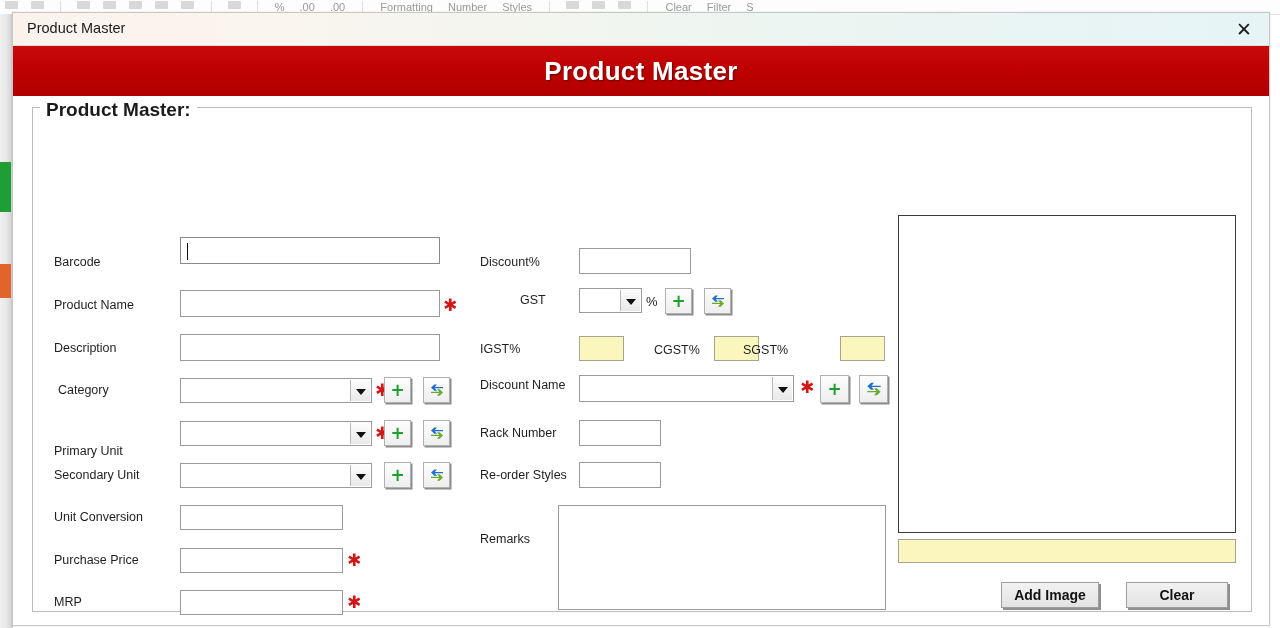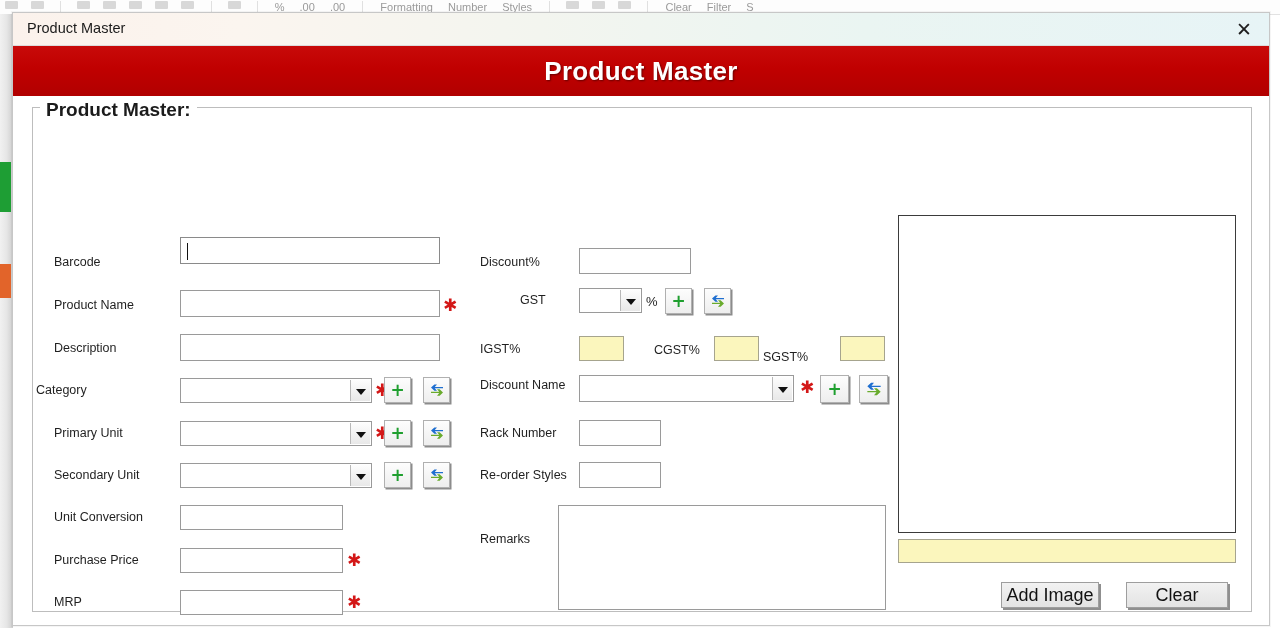--- a/index.html
+++ b/index.html
@@ -93,21 +93,21 @@
     box-shadow:1.5px 1.5px 0 #8c8c8c;
   }
   .plus-glyph{position:absolute;left:50%;top:50%;transform:translate(-50%,-50%);
     color:#1f9f2f;font-size:17px;font-weight:bold;line-height:1;
     font-family:"DejaVu Sans",sans-serif;}
   .sqbtn svg{position:absolute;left:50%;top:50%;transform:translate(-50%,-50%);}
 
   .pushbtn{
     position:absolute;background:linear-gradient(180deg,#f2f2f2,#e3e3e3);
     border:1px solid #9e9e9e;box-sizing:border-box;cursor:pointer;
-    font-size:18px;font-weight:normal;color:#121212;
+    font-size:14px;font-weight:bold;color:#121212;
     display:flex;align-items:center;justify-content:center;
     box-shadow:2px 2px 0 #8f8f8f;
   }
 
   #img-preview{
     position:absolute;left:885px;top:119px;width:338px;height:318px;
     background:#fff;border:1px solid #3b3b3b;box-sizing:border-box;
   }
   #img-path{position:absolute;left:885px;top:443px;width:338px;height:24px;}
   #remarks{position:absolute;left:545px;top:409px;width:328px;height:105px;}
@@ -171,36 +171,36 @@
       <div class="caret"></div>
     </div>
 
     <div class="lbl" style="left:41px;top:202px;">Product Name</div>
     <div class="tbox" style="left:167px;top:194px;width:260px;height:27px;"></div>
     <div class="star" style="left:430px;top:201px;">✱</div>
 
     <div class="lbl" style="left:41px;top:245px;">Description</div>
     <div class="tbox" style="left:167px;top:238px;width:260px;height:27px;"></div>
 
-    <div class="lbl" style="left:23px;top:287px;">Category</div>
+    <div class="lbl" style="left:45px;top:287px;">Category</div>
     <div class="combo" style="left:167px;top:282px;width:192px;height:25px;">
       <div class="arrowbox"></div>
     </div>
     <div class="star" style="left:362px;top:286px;">✱</div>
     <div class="sqbtn" style="left:371px;top:281px;width:27px;height:26px;">
       <span class="plus-glyph">+</span>
     </div>
     <div class="sqbtn" style="left:410px;top:281px;width:27px;height:26px;">
       <svg width="19" height="18" viewBox="0 0 24 24">
         <path d="M20 8 H9 L12 4.5 L8.5 4.5 L4 8.8 L8.5 13 L12 13 L9 9.6 H20 Z" fill="#1f6fd0"></path>
         <path d="M4 16 H15 L12 19.5 L15.5 19.5 L20 15.2 L15.5 11 L12 11 L15 14.4 H4 Z" fill="#69ab2d"></path>
       </svg>
     </div>
 
-    <div class="lbl" style="left:41px;top:330px;">Primary Unit</div>
+    <div class="lbl" style="left:41px;top:348px;">Primary Unit</div>
     <div class="combo" style="left:167px;top:325px;width:192px;height:25px;">
       <div class="arrowbox"></div>
     </div>
     <div class="star" style="left:362px;top:329px;">✱</div>
     <div class="sqbtn" style="left:371px;top:324px;width:27px;height:26px;">
       <span class="plus-glyph">+</span>
     </div>
     <div class="sqbtn" style="left:410px;top:324px;width:27px;height:26px;">
       <svg width="19" height="18" viewBox="0 0 24 24">
         <path d="M20 8 H9 L12 4.5 L8.5 4.5 L4 8.8 L8.5 13 L12 13 L9 9.6 H20 Z" fill="#1f6fd0"></path>
@@ -248,21 +248,21 @@
       <svg width="19" height="18" viewBox="0 0 24 24">
         <path d="M20 8 H9 L12 4.5 L8.5 4.5 L4 8.8 L8.5 13 L12 13 L9 9.6 H20 Z" fill="#1f6fd0"></path>
         <path d="M4 16 H15 L12 19.5 L15.5 19.5 L20 15.2 L15.5 11 L12 11 L15 14.4 H4 Z" fill="#69ab2d"></path>
       </svg>
     </div>
 
     <div class="lbl" style="left:467px;top:246px;">IGST%</div>
     <div class="tbox yellow" style="left:566px;top:240px;width:45px;height:25px;"></div>
     <div class="lbl" style="left:641px;top:247px;">CGST%</div>
     <div class="tbox yellow" style="left:701px;top:240px;width:45px;height:25px;"></div>
-    <div class="lbl" style="left:750px;top:247px;margin-top:7px;">SGST%</div>
+    <div class="lbl" style="left:730px;top:247px;">SGST%</div>
     <div class="tbox yellow" style="left:827px;top:240px;width:45px;height:25px;"></div>
 
     <div class="lbl" style="left:467px;top:282px;">Discount Name</div>
     <div class="combo" style="left:566px;top:279px;width:215px;height:27px;">
       <div class="arrowbox"></div>
     </div>
     <div class="star" style="left:787px;top:283px;">✱</div>
     <div class="sqbtn" style="left:807px;top:279px;width:29px;height:28px;">
       <span class="plus-glyph">+</span>
     </div>

